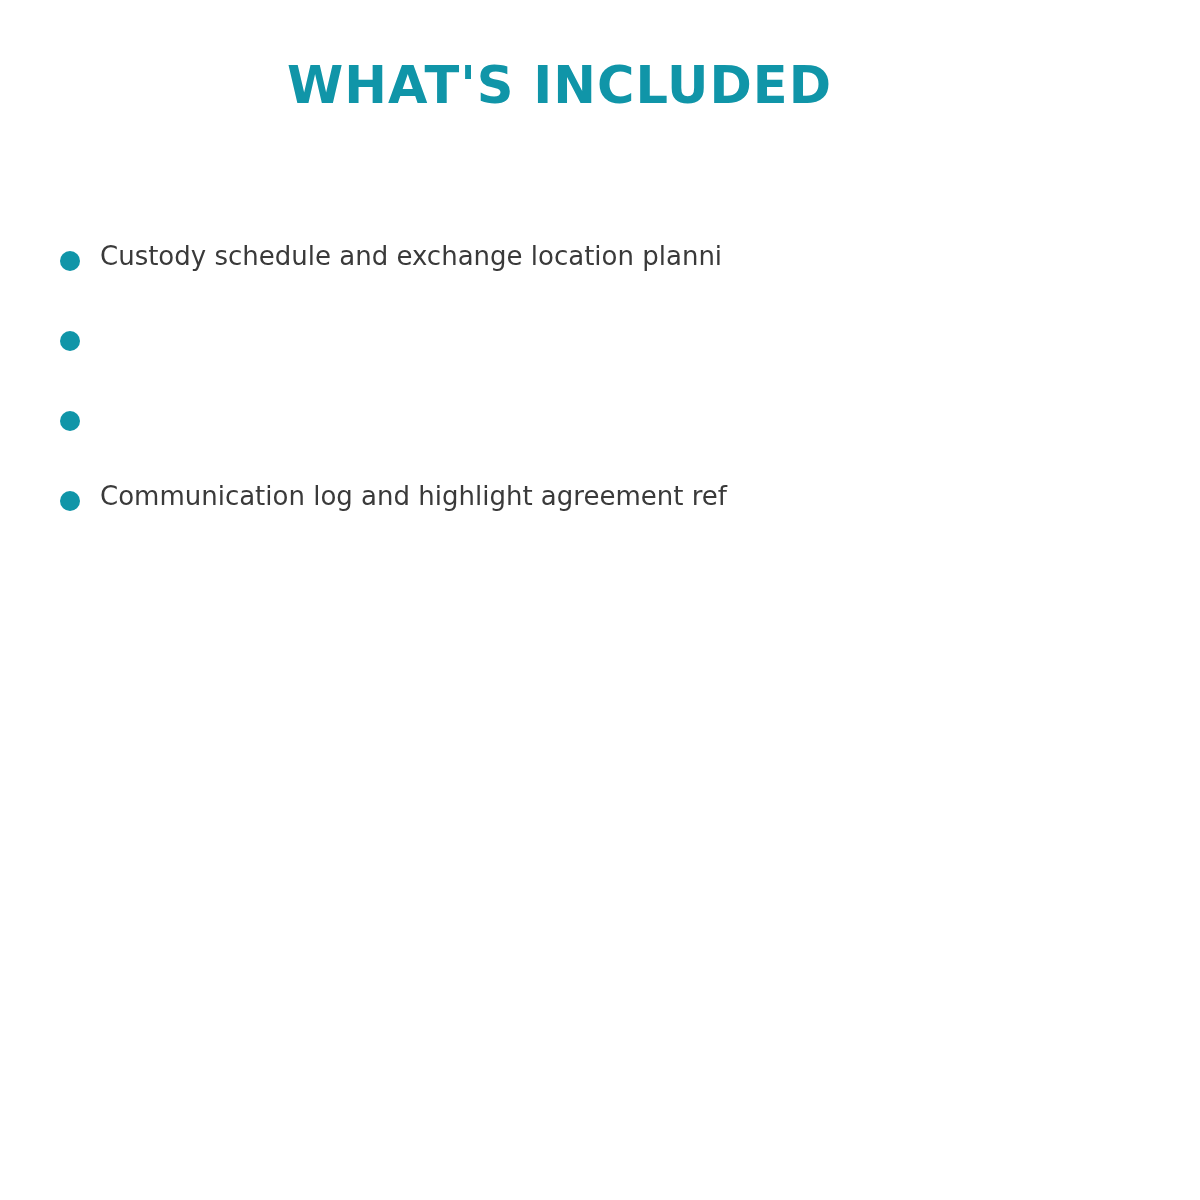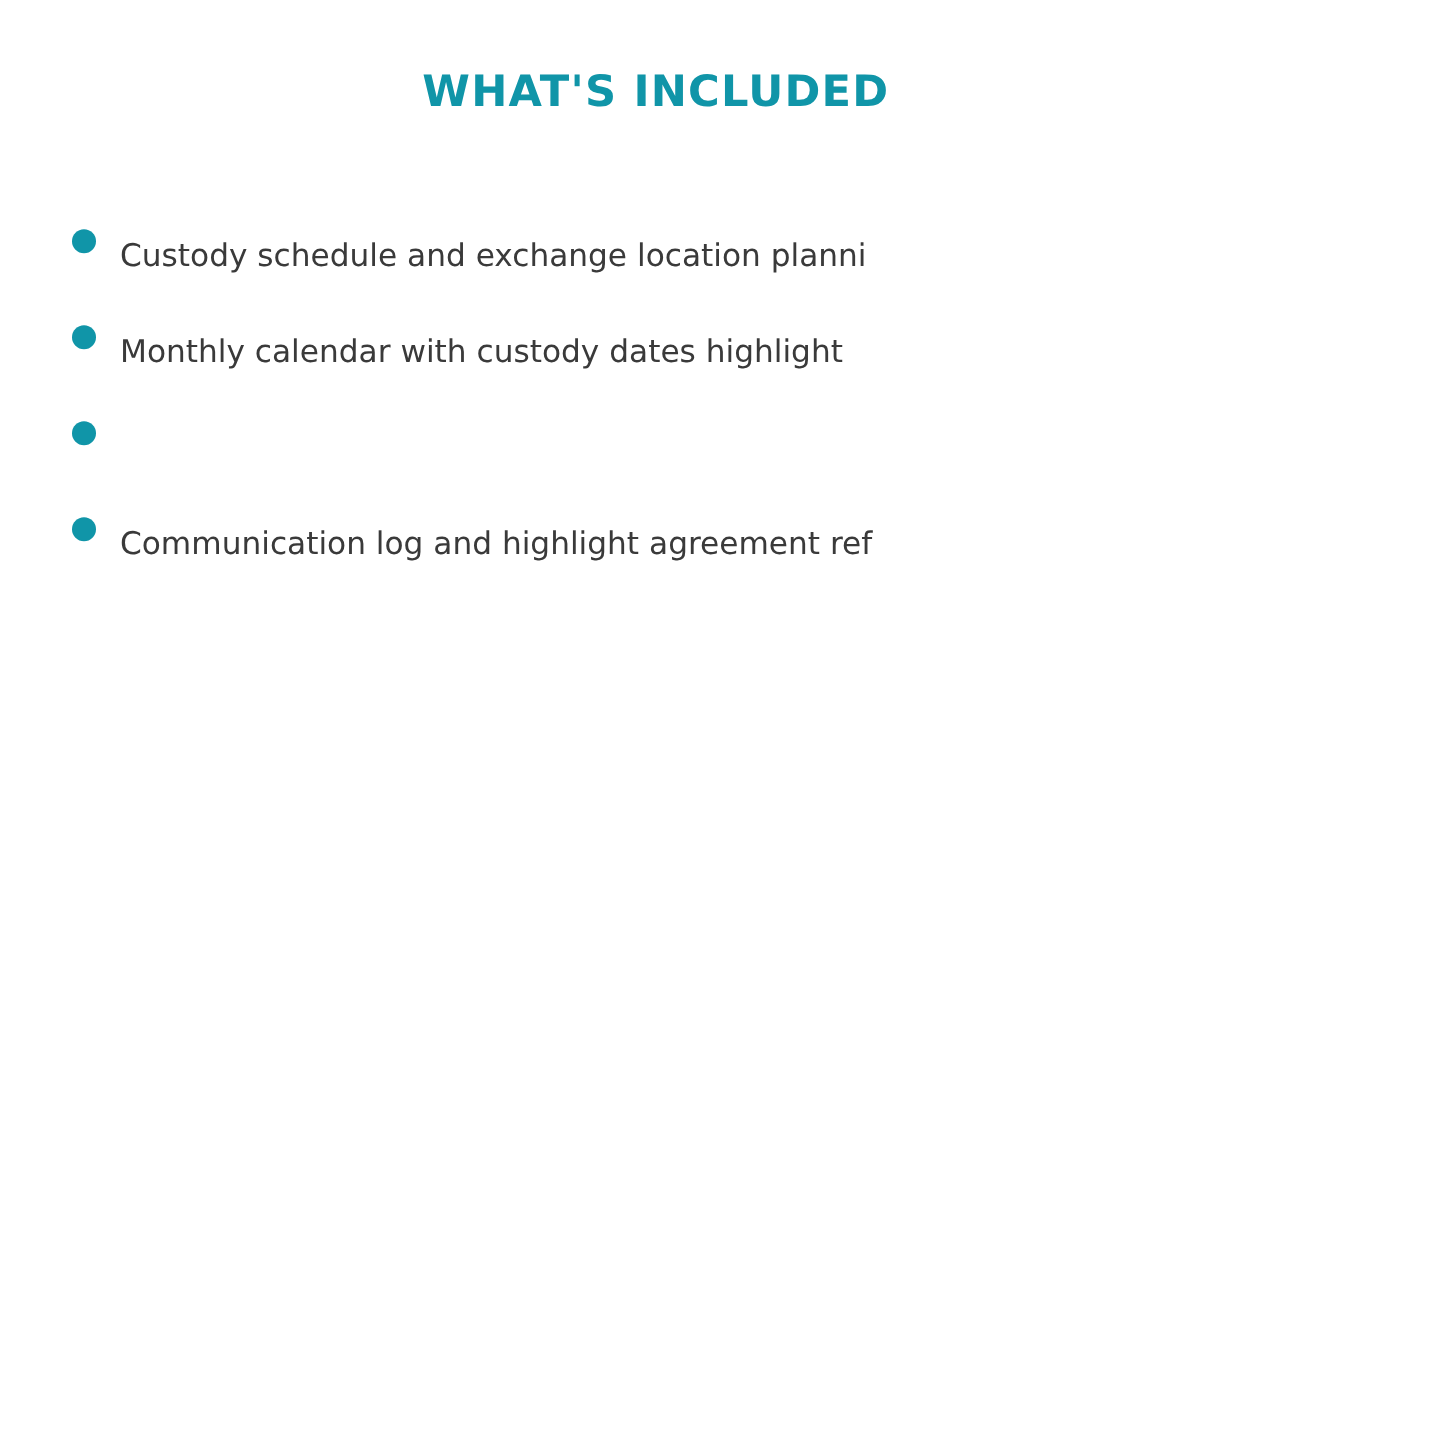--- a/index.html
+++ b/index.html
@@ -13,37 +13,37 @@
   .canvas {
     position: relative;
     width: 1200px;
     height: 1200px;
     background: #ffffff;
     overflow: hidden;
   }
   .title {
     position: absolute;
     top: 56px;
-    left: 0;
+    left: 13px;
     width: 1093px;
     text-align: center;
-    font-size: 36px;
+    font-size: 51px;
     font-weight: bold;
     letter-spacing: 1px;
     color: #1095a8;
   }
   .list {
     position: absolute;
     left: 60px;
     top: 191px;
     width: 1100px;
   }
   .item {
     display: flex;
-    align-items: flex-start;
+    align-items: flex-end;
     height: 80px;
   }
   .bullet {
     flex: none;
     width: 20px;
     height: 20px;
     border-radius: 50%;
     background: #1095a8;
     margin-top: 0;
   }
@@ -65,21 +65,20 @@
 
   <div class="list">
 
     <div class="item">
       <span class="bullet"></span>
       <span class="item-text">Custody schedule and exchange location planni</span>
     </div>
 
     <div class="item">
       <span class="bullet"></span>
-      <span class="item-text">Monthly calendar with custody dates highlight</span>
     </div>
 
     <div class="item">
       <span class="bullet"></span>
     </div>
 
     <div class="item">
       <span class="bullet"></span>
       <span class="item-text">Communication log and highlight agreement ref</span>
     </div>

